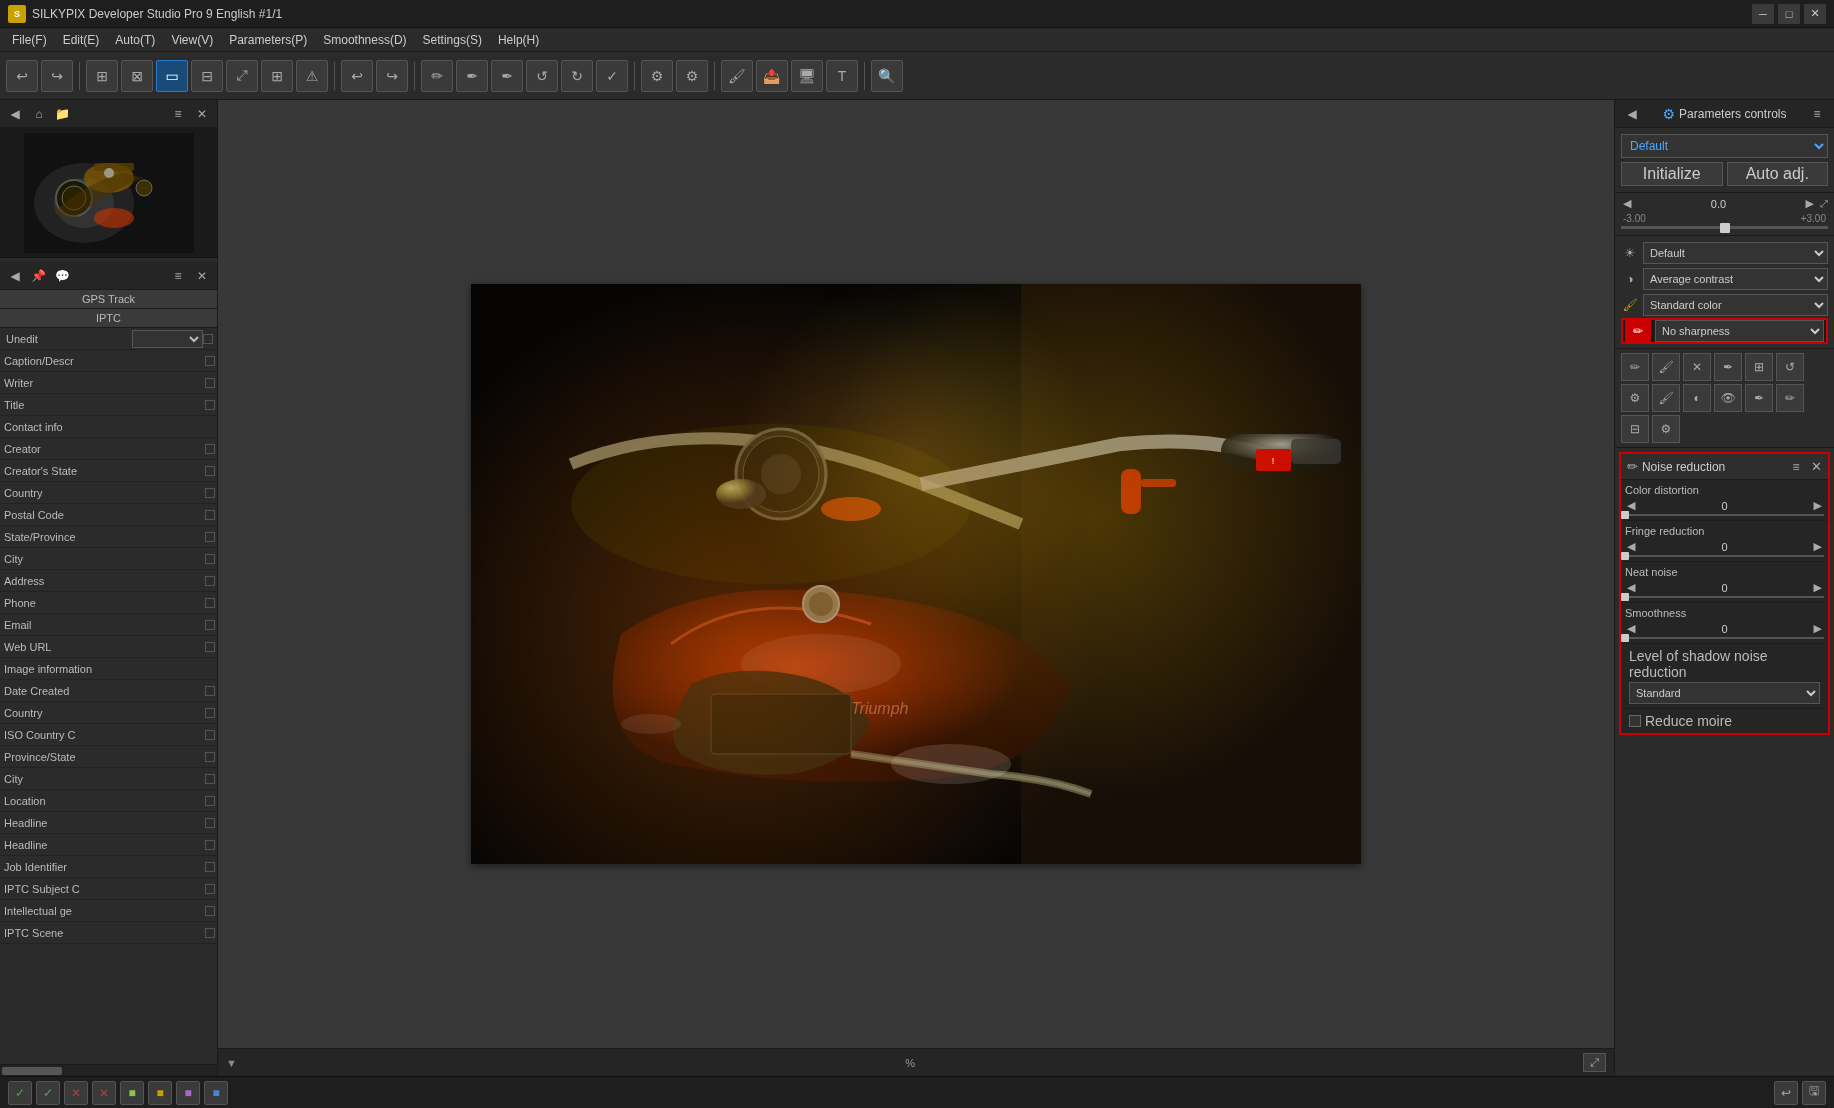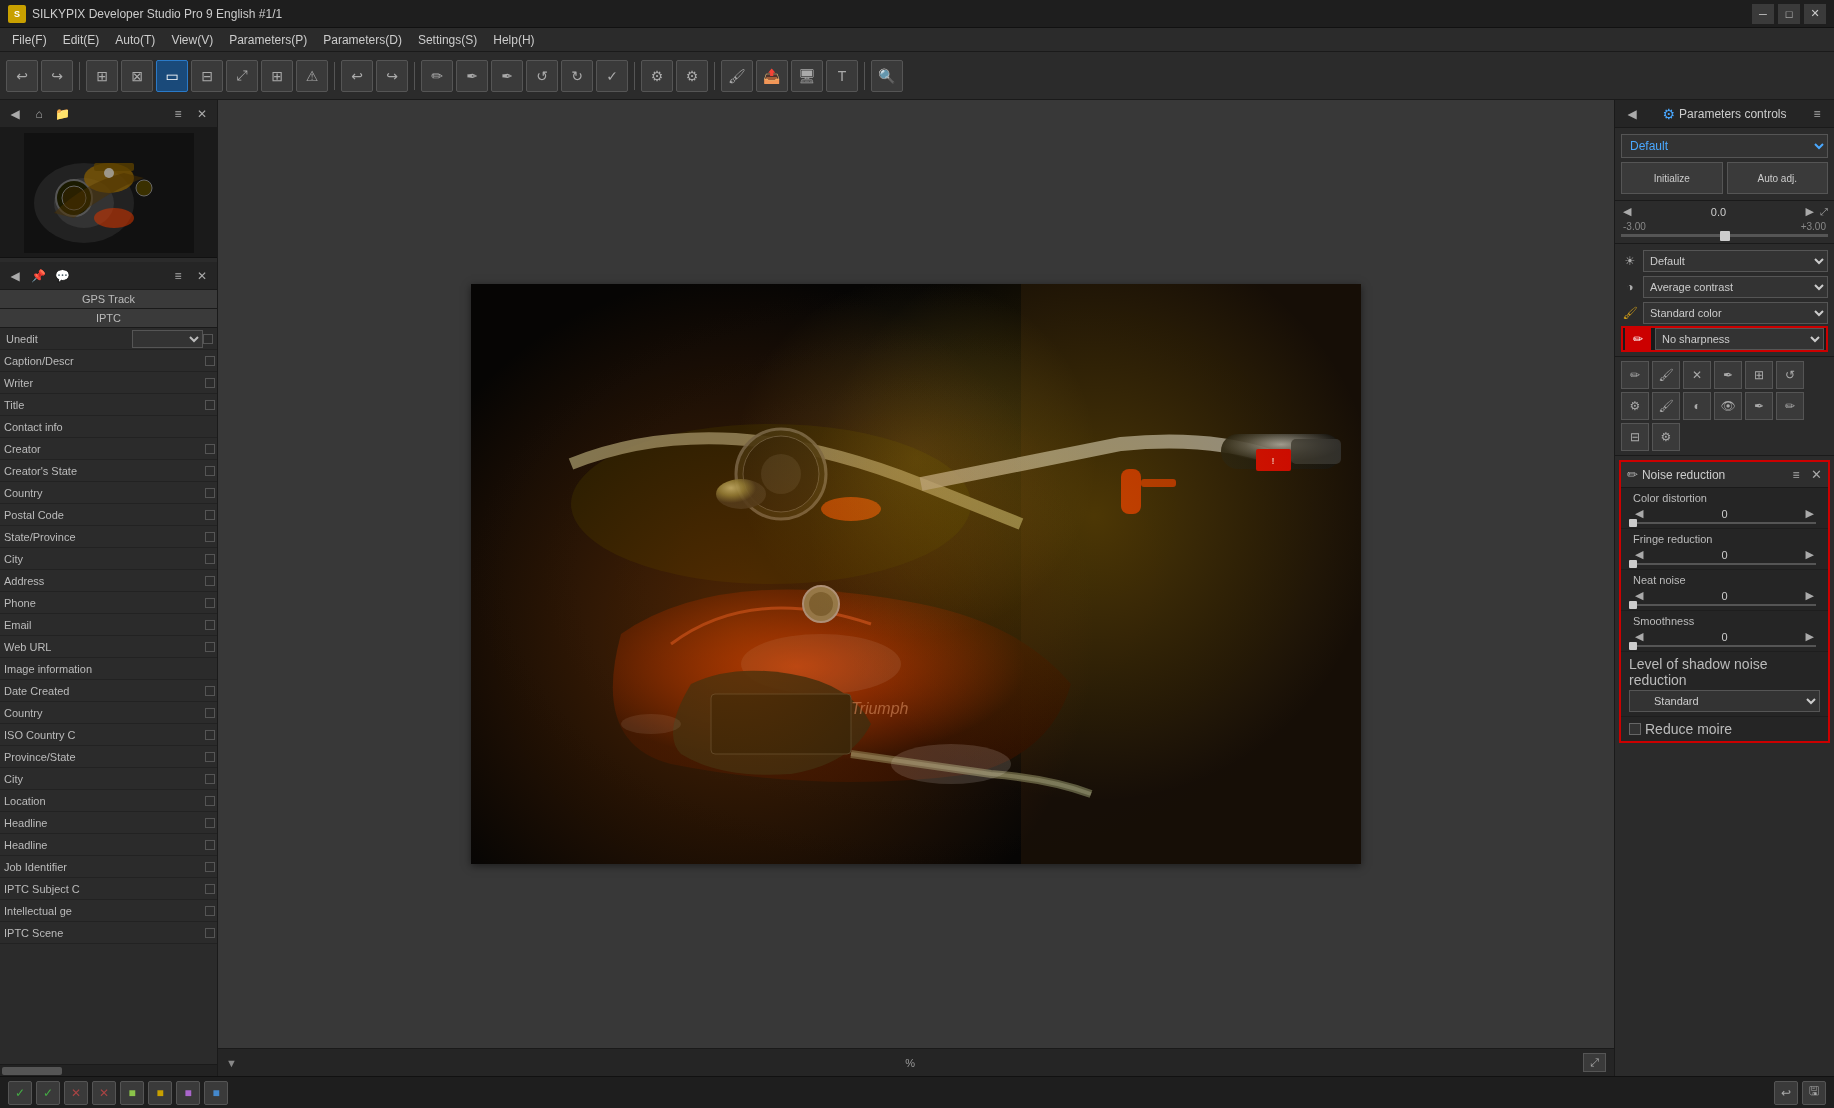--- a/index.html
+++ b/index.html
@@ -329,25 +329,25 @@
       height: 24px;
       padding: 0 4px;
     }
     .preset-buttons {
       display: flex;
       gap: 4px;
       margin-top: 4px;
     }
     .preset-btn {
       flex: 1;
-      height: 32px;
+      height: 24px;
       background: #3a3a3a;
       border: 1px solid #555;
       color: #ccc;
-      font-size: 10px;
+      font-size: 16px;
       cursor: pointer;
     }
 
     
     .exposure-area {
       padding: 4px 6px;
       border-bottom: 1px solid #1a1a1a;
     }
     .slider-row {
       display: flex;
@@ -482,21 +482,21 @@
       color: #ccc;
     }
     .noise-close-btn {
       background: none;
       border: none;
       color: #aaa;
       cursor: pointer;
       font-size: 13px;
     }
     .noise-row {
-      padding: 4px 12px;
+      padding: 4px 4px;
       border-bottom: 1px solid #1e1e1e;
     }
     .noise-row-label {
       font-size: 11px;
       color: #bbb;
       margin-bottom: 3px;
     }
     .noise-ctrl-row {
       display: flex;
       align-items: center;
@@ -541,21 +541,21 @@
       color: #bbb;
       margin-bottom: 2px;
     }
     .noise-dropdown-select {
       width: 100%;
       background: #333;
       border: 1px solid #555;
       color: #ccc;
       font-size: 11px;
       height: 22px;
-      padding: 0 20px;
+      padding: 0 2px;
     }
     .noise-checkbox-row {
       display: flex;
       align-items: center;
       gap: 4px;
       padding: 4px 8px;
     }
     .noise-checkbox {
       width: 12px;
       height: 12px;
@@ -629,21 +629,21 @@
     <button class="titlebar-btn close">✕</button>
   </div>
 </div>
 
 <div class="menubar">
   <span class="menu-item">File(F)</span>
   <span class="menu-item">Edit(E)</span>
   <span class="menu-item">Auto(T)</span>
   <span class="menu-item">View(V)</span>
   <span class="menu-item">Parameters(P)</span>
-  <span class="menu-item">Parameters(D)</span>
+  <span class="menu-item">Smoothness(D)</span>
   <span class="menu-item">Settings(S)</span>
   <span class="menu-item">Help(H)</span>
 </div>
 
 <div class="toolbar">
   <button class="toolbar-btn">↩</button>
   <button class="toolbar-btn">↪</button>
   <div class="toolbar-sep"></div>
   <button class="toolbar-btn">⊞</button>
   <button class="toolbar-btn">⊠</button>

